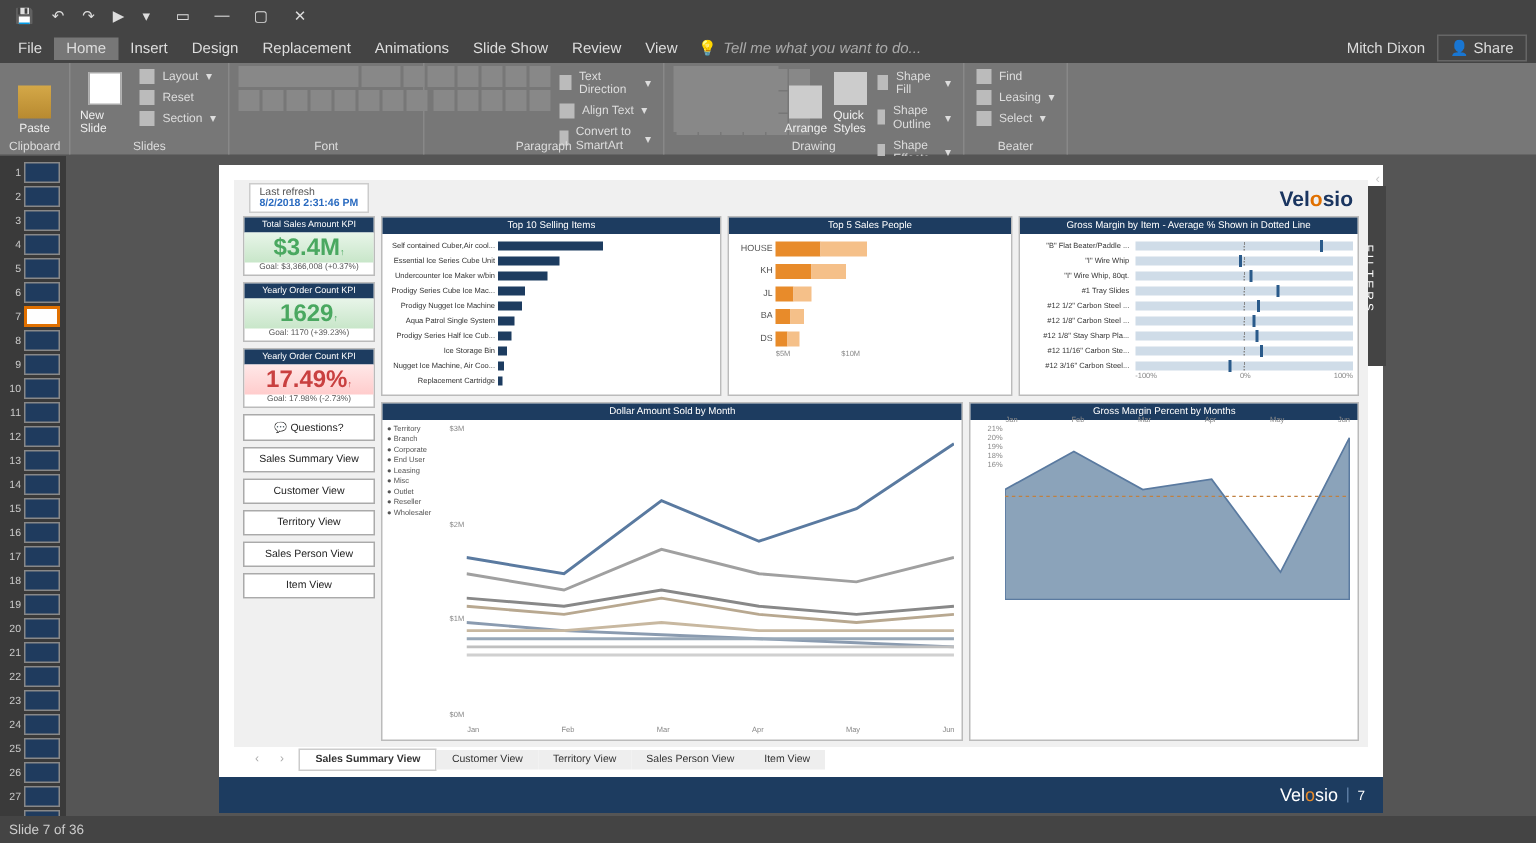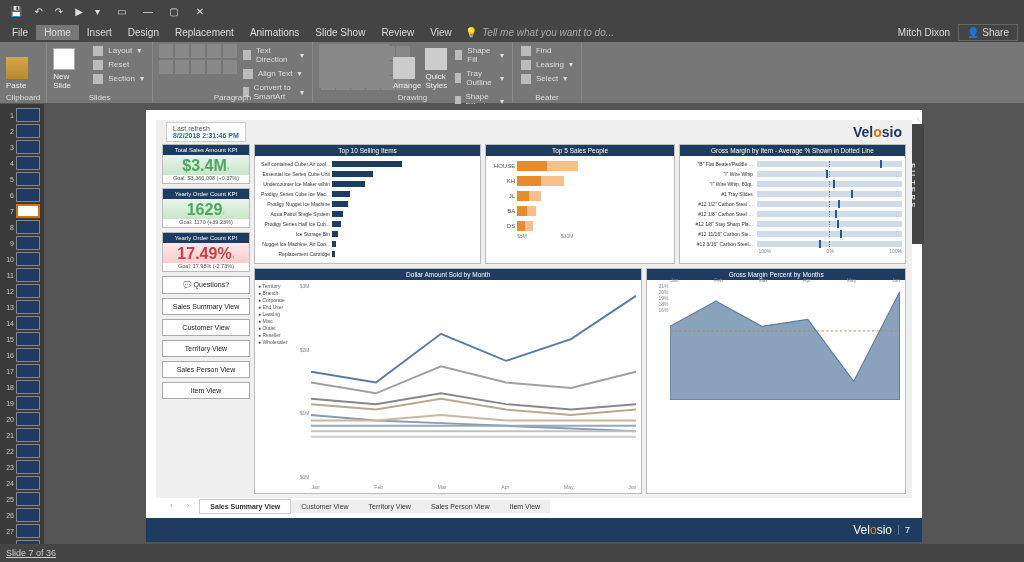--- a/index.html
+++ b/index.html
@@ -20,21 +20,21 @@
 .menubar .tell { color: #aaa; font-style: italic; margin-left: 4px; }
 .menubar .spacer { flex: 1; }
 .menubar .user { color: #ddd; padding-right: 8px; }
 .menubar .share { padding: 2px 8px; border: 1px solid #666; margin-right: 6px; cursor: pointer; }
 
 
 .ribbon { height: 62px; background: #777; display: flex; border-bottom: 1px solid #555; }
 .group { border-right: 1px solid #888; padding: 2px 6px 1px 6px; display: flex; flex-direction: column; justify-content: space-between; }
 .group .glabel { font-size: 8px; color: #ddd; text-align: center; padding-top: 1px; }
 .group .gbody { display: flex; gap: 4px; align-items: flex-start; height: 48px; }
-.bigbtn { display: flex; flex-direction: column; align-items: flex-start; justify-content: flex-end; width: 34px; height: 46px; font-size: 8px; color: #eee; cursor: pointer; }
+.bigbtn { display: flex; flex-direction: column; align-items: center; justify-content: flex-end; width: 34px; height: 46px; font-size: 8px; color: #eee; cursor: pointer; }
 .bigicon { width: 22px; height: 22px; background: #ccc; margin-bottom: 2px; }
 .vlist { display: flex; flex-direction: column; gap: 1px; font-size: 8px; color: #ddd; }
 .vlist span { padding: 1px 2px; cursor: pointer; display: flex; align-items: center; gap: 3px; }
 .smicon { width: 10px; height: 10px; background: #bbb; display: inline-block; }
 .fontbox { display: flex; flex-direction: column; gap: 2px; }
 .fontrow { display: flex; gap: 2px; align-items: center; }
 .fakeinput { background: #888; height: 14px; width: 80px; font-size: 8px; padding: 0 3px; color: #ccc;}
 .iconbtn { width: 14px; height: 14px; background: #888; cursor: pointer; }
 
 
@@ -112,21 +112,21 @@
 .slidetabs { position: absolute; left: 10px; right: 10px; bottom: 28px; height: 18px; display: flex; align-items: center; gap: 6px; padding-left: 10px; }
 .slidetabs .arrow { font-size: 8px; color: #aaa; cursor:pointer; padding:0 4px;}
 .slidetabs .stab { font-size: 7px; padding: 3px 10px; background: #eee; color: #333; cursor: pointer; }
 .slidetabs .stab.active { background: #fff; border: 1px solid #ccc; font-weight: bold; }
 
 .footer { position: absolute; left: 0; right: 0; bottom: 0; height: 24px; background: #1d3c60; color: #fff; display: flex; align-items: center; justify-content: flex-end; padding-right: 12px; font-size: 12px; }
 .footerlogo .o { color: #e88b2a; }
 .footerpg { font-size: 9px; margin-left: 6px; border-left: 1px solid #5a7aa0; padding-left: 6px; }
 
 
-.statusbar { height: 18px; background: #444; display: flex; align-items: center; font-size: 9px; color: #ccc; padding: 0 6px; text-decoration: underline; }
+.statusbar { height: 18px; background: #444; display: flex; align-items: center; font-size: 9px; color: #ccc; padding: 0 6px; }
 .statusbar .left { flex: 1; display: flex; gap: 14px; }
 .statusbar .right { display: flex; align-items: center; gap: 8px; }
 .viewbtn { width: 14px; height: 12px; background: #666; cursor: pointer; }
 .zoomslider { width: 70px; height: 3px; background: #666; position: relative; }
 .zoomslider .knob { position: absolute; top: -3px; left: 55px; width: 6px; height: 9px; background: #aaa; }
 </style>
 </head>
 <body>
 
 <div class="titlebar">
@@ -183,20 +183,43 @@
         <span><i class="smicon"></i><span>Layout</span> ▾</span>
         <span>
             <i class="smicon"></i>
             <span>Reset</span>
           </span>
         <span><i class="smicon"></i><span>Section</span> ▾</span>
       </div>
     </div>
     <div class="glabel">Slides</div>
   </div>
+  <div class="group" style="width:130px;">
+    <div class="gbody">
+      <div class="fontbox">
+        <div class="fontrow">
+          <div class="fakeinput"></div>
+          <div class="fakeinput" style="width:26px;"></div>
+          <span class="iconbtn"></span>
+          <span class="iconbtn"></span>
+        </div>
+        <div class="fontrow">
+          <span class="iconbtn"></span>
+          <span class="iconbtn"></span>
+          <span class="iconbtn"></span>
+          <span class="iconbtn"></span>
+          <span class="iconbtn"></span>
+          <span class="iconbtn"></span>
+          <span class="iconbtn"></span>
+          <span class="iconbtn"></span>
+        </div>
+      </div>
+    </div>
+    <div class="glabel">Font</div>
+  </div>
   <div class="group" style="width:160px;">
     <div class="gbody">
       <div class="fontbox">
         <div class="fontrow">
           <span class="iconbtn"></span>
           <span class="iconbtn"></span>
           <span class="iconbtn"></span>
           <span class="iconbtn"></span>
           <span class="iconbtn"></span>
         </div>
@@ -242,21 +265,21 @@
           <span class="bigicon"></span>
           <span>Arrange</span>
         </div>
       <div class="bigbtn">
           <span class="bigicon"></span>
           <span>Quick
 Styles</span>
         </div>
       <div class="vlist">
         <span><i class="smicon"></i><span>Shape Fill</span> ▾</span>
-        <span><i class="smicon"></i><span>Tray Outline</span> ▾</span>
+        <span><i class="smicon"></i><span>Shape Outline</span> ▾</span>
         <span><i class="smicon"></i><span>Shape Effects</span> ▾</span>
       </div>
     </div>
     <div class="glabel">Drawing</div>
   </div>
   <div class="group">
     <div class="gbody">
       <div class="vlist">
         <span>
             <i class="smicon"></i>

